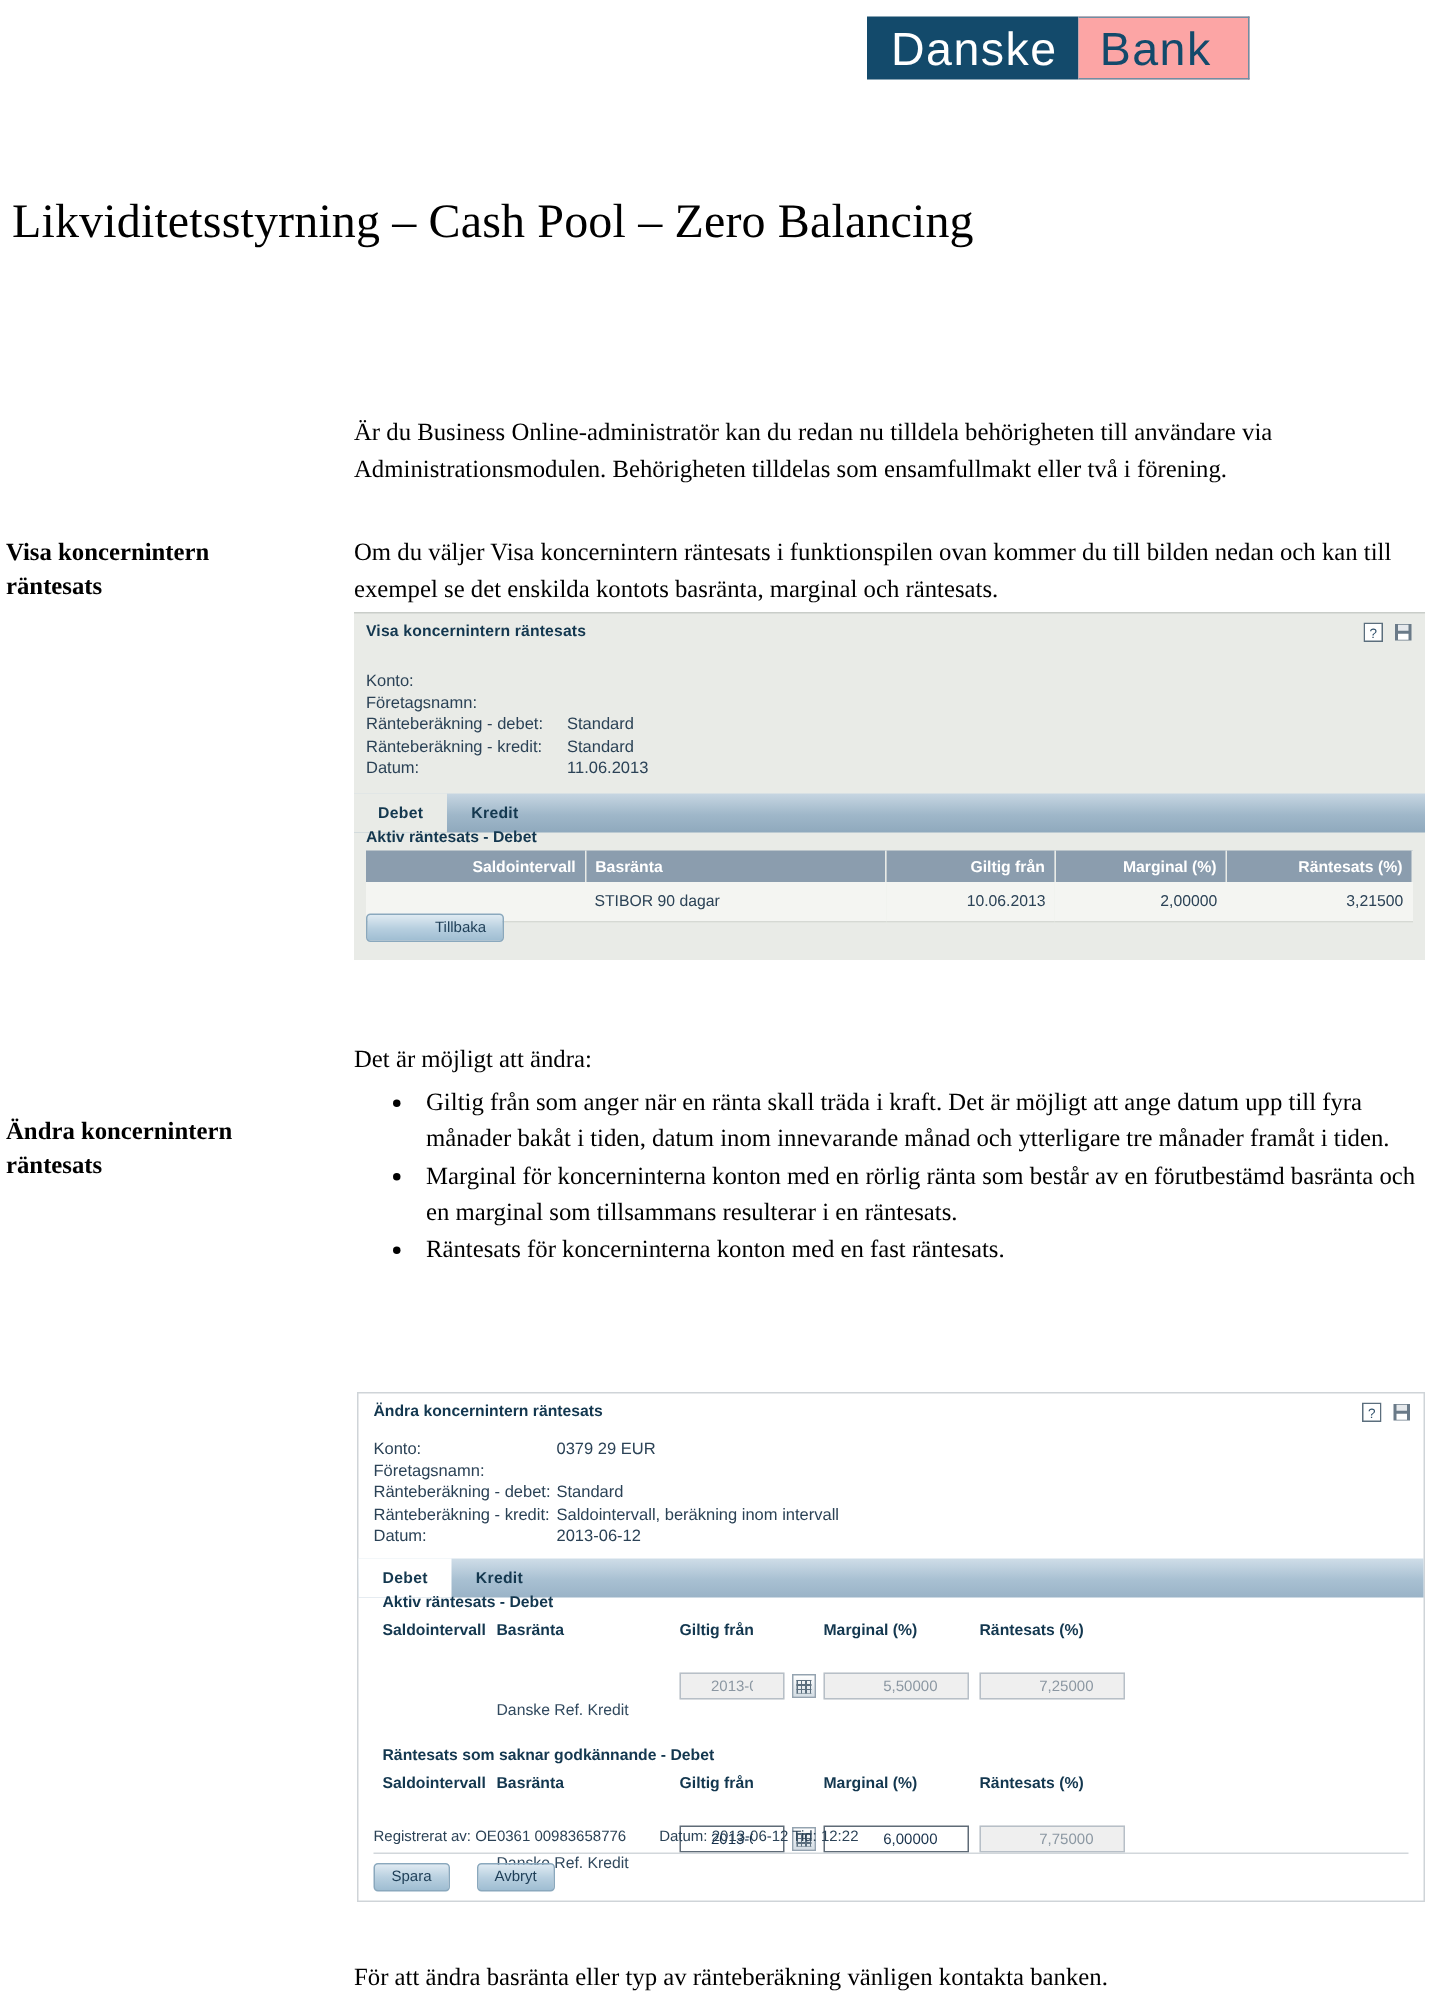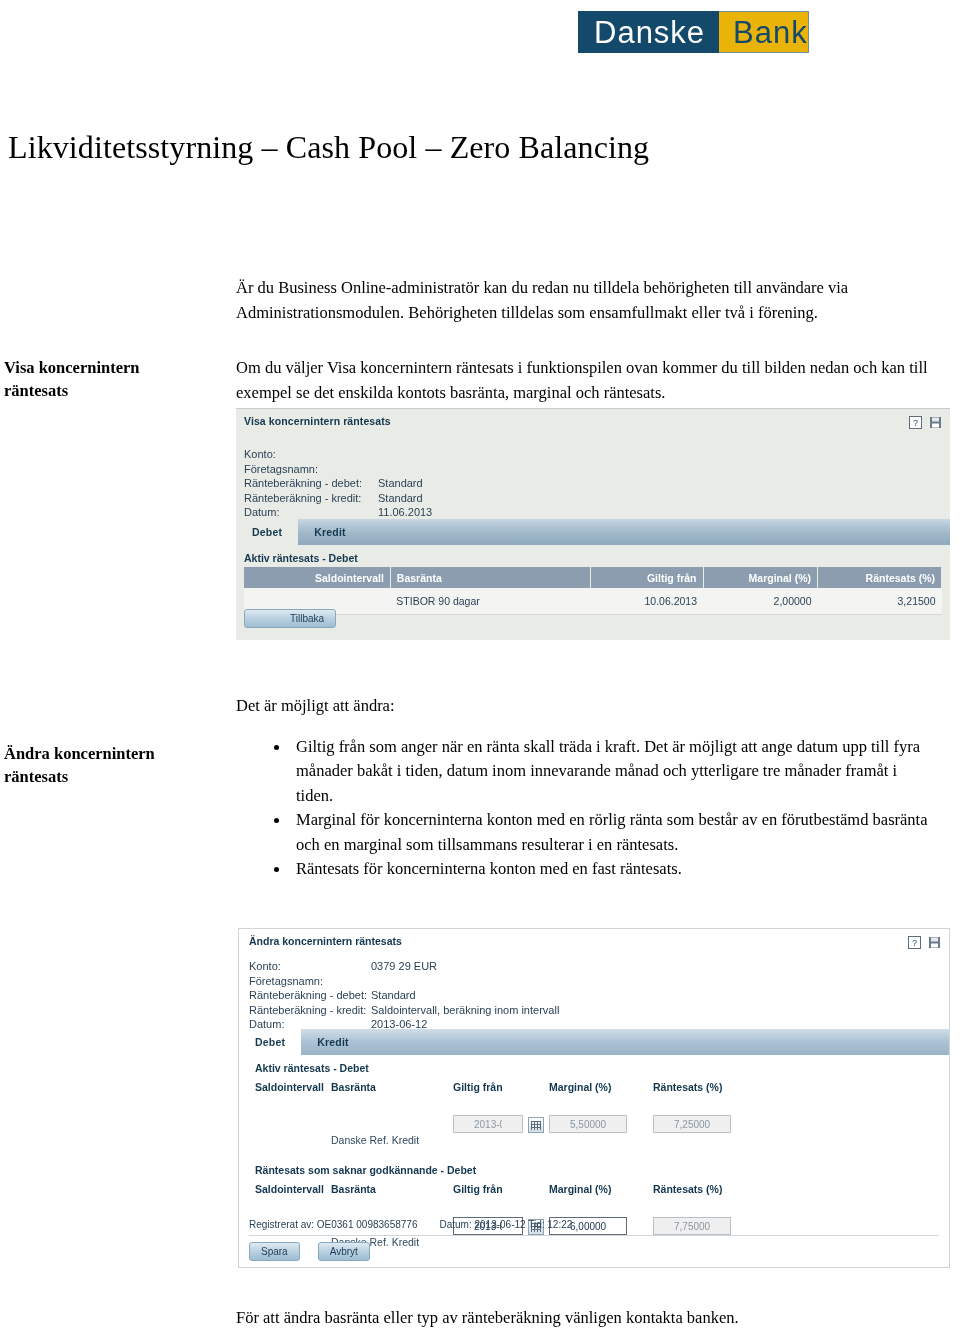--- a/index.html
+++ b/index.html
@@ -32,29 +32,29 @@
     font-family: "Liberation Sans", sans-serif;
     font-size: 31px;
     font-weight: 400;
     letter-spacing: 1px;
     padding: 2px 14px 2px 16px;
     display: flex;
     align-items: center;
     line-height: 1;
   }
   .logo-bank {
-    background: #eab308;
+    background: #fca5a5;
     color: #134a6b;
     border: 1px solid #6f8ea3;
     border-left: none;
     font-family: "Liberation Sans", sans-serif;
     font-size: 31px;
     font-weight: 400;
     letter-spacing: 1px;
-    padding: 2px 0 2px 14px;
+    padding: 2px 24px 2px 14px;
     display: flex;
     align-items: center;
     line-height: 1;
   }
 
   
   .page-title {
     position: absolute;
     left: 8px;
     top: 108px;
@@ -91,21 +91,21 @@
     left: 236px;
     width: 716px;
     font-size: 16.5px;
     line-height: 24.5px;
     font-family: Liberation Serif, serif;
   }
   .body-col.c1 { top: 356px; }
   .body-col.c2 { top: 694px; }
 
   ul.bullets {
-    margin: 16px;
+    margin: 4px;
     padding: 0 0 0 44px;
     list-style: none;
   }
   ul.bullets li {
     position: relative;
     margin: 0 0 0 0;
     padding: 0;
   }
   ul.bullets li:before {
     content: "";
@@ -171,20 +171,21 @@
   .fval { white-space: nowrap; }
 
   .tabbar {
     position: absolute;
     left: 0;
     width: 100%;
     height: 26px;
     background: linear-gradient(to bottom, #c7d6e2 0%, #9fb7c9 55%, #8fa9bd 100%);
     display: flex;
     align-items: stretch;
+    margin-top: 10px;
   }
   #shot1 .tabbar { top: 110px; }
   .tab {
     display: flex;
     align-items: center;
     padding: 0 16px;
     font-size: 10.5px;
     font-weight: bold;
     color: #14384f;
     letter-spacing: 0.2px;
@@ -304,21 +305,21 @@
     border: 1px solid #b7bfc7;
     background: #ffffff;
     font-family: "Liberation Sans", sans-serif;
     font-size: 10px;
     color: #6a7a88;
     padding: 2px 20px;
     height: 18px;
     line-height: 13px;
   }
   .inp.date { width: 70px; }
-  .inp.num  { width: 78px; text-align: right; }
+  .inp.num  { width: 97px; text-align: right; }
   .inp.disabled { background: #efefef; color: #8b97a2; }
   .inp.active { color: #17304a; border-color: #5f6b77; }
 
   .cal-icon {
     display: inline-block;
     width: 14px;
     height: 14px;
     margin-left: 2px;
     vertical-align: middle;
     border: 1px solid #94a3b0;

